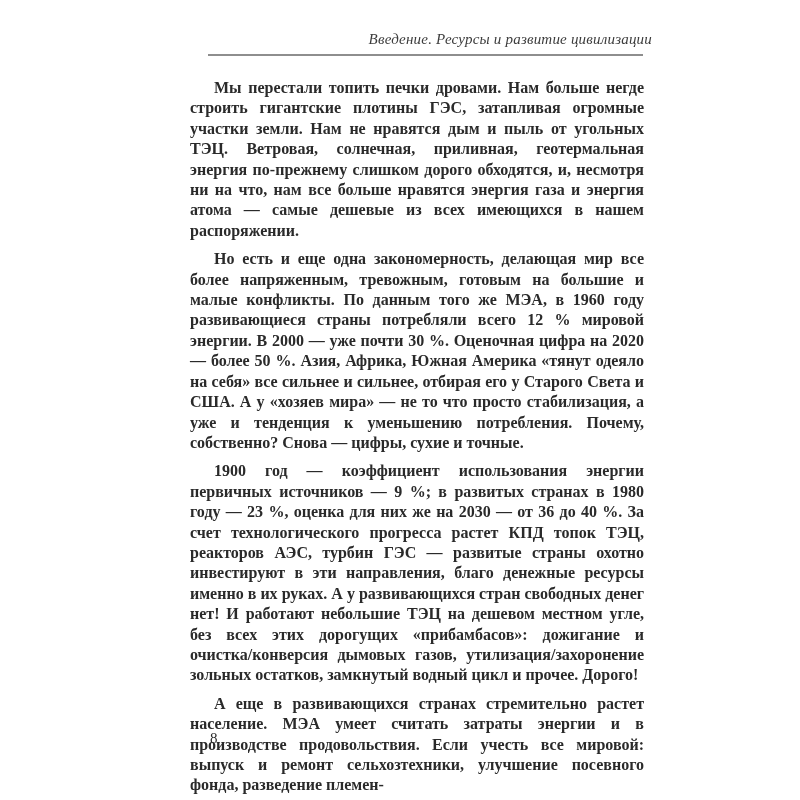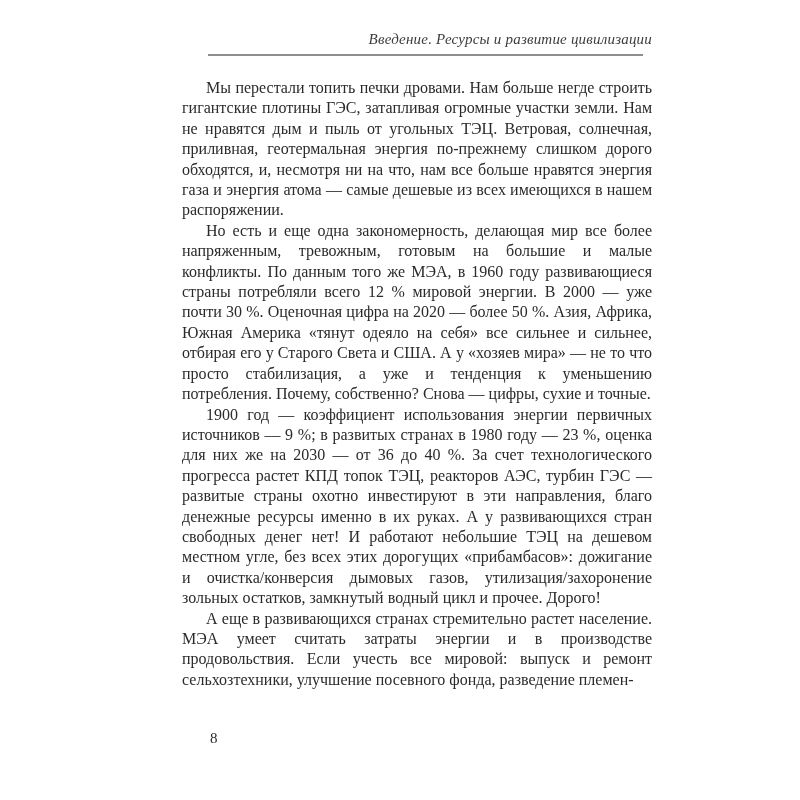--- a/index.html
+++ b/index.html
@@ -38,23 +38,24 @@
     margin-top: 6px;
   }
   .body-text {
     margin-top: 22px;
     font-size: 16px;
     line-height: 20.4px;
     text-align: justify;
     color: #2a2a2a;
   }
   .body-text p {
-    margin: 0;
+    margin: 8px;
     text-indent: 24px;
     hyphens: manual;
+    font-weight: bold;
   }
   .page-number {
     position: absolute;
     left: 210px;
     top: 730px;
     font-size: 15px;
     color: #2a2a2a;
   }
 </style>
 </head>

